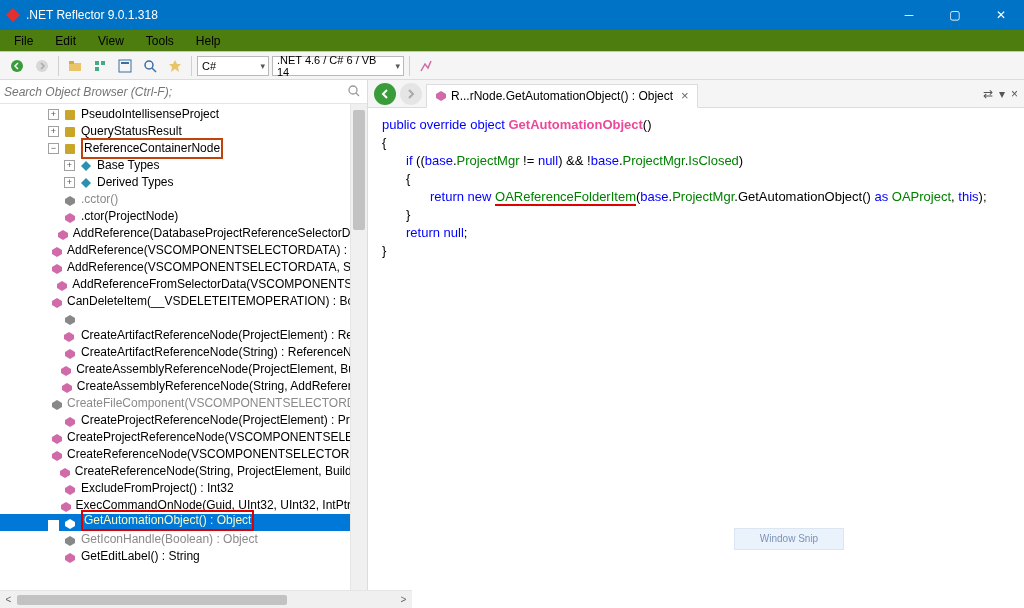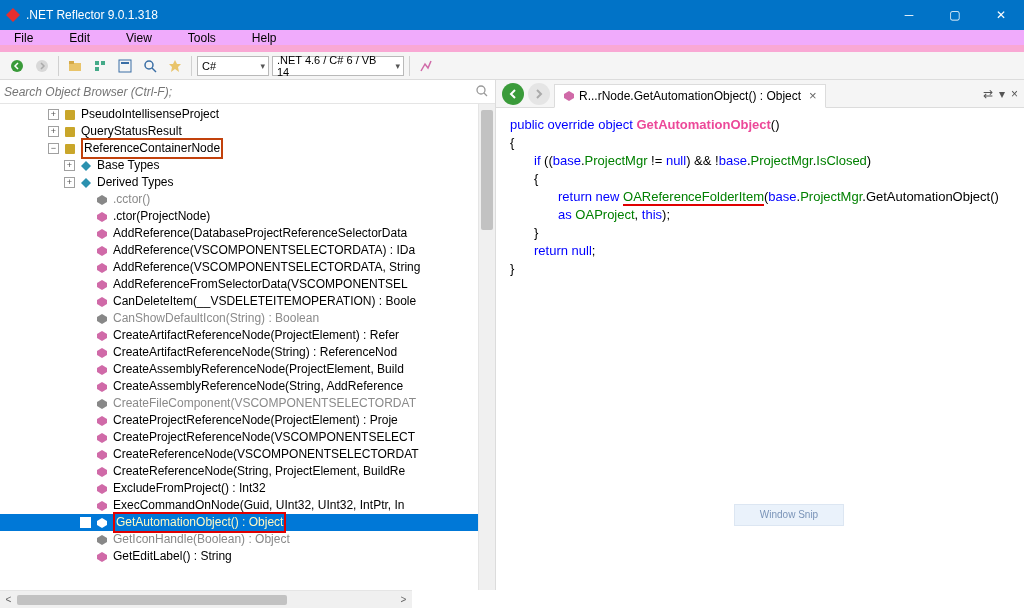--- a/index.html
+++ b/index.html
@@ -6,51 +6,51 @@
 html, body { width: 1024px; height: 608px; overflow: hidden; background: #fff; }
 
 
 .titlebar { height: 30px; background: #0173c7; color: #fff; display: flex; align-items: center; padding-left: 6px; font-size: 12px; }
 .titlebar .app-icon { width: 14px; height: 14px; margin-right: 6px; display: inline-block; }
 .titlebar .app-icon svg { width: 14px; height: 14px; }
 .titlebar .win-controls { margin-left: auto; display: flex; }
 .titlebar .win-controls div { width: 46px; height: 30px; display: flex; align-items: center; justify-content: center; font-size: 12px; }
 
 
-.menubar { height: 22px; background: #f0abfc; border-bottom: 7px solid #f9a8d4; display: flex; align-items: center; padding-left: 10px; font-size: 12px; gap: 28px; color:#000; }
+.menubar { height: 22px; background: #4d7c0f; border-bottom: 1px solid #f9a8d4; display: flex; align-items: center; padding-left: 10px; font-size: 12px; gap: 14px; color:#000; }
 .menubar span { padding: 2px 4px; }
 
 
 .toolbar { height: 28px; background: #f5f5f5; border-bottom: 1px solid #dcdcdc; display: flex; align-items: center; padding-left: 6px; gap: 3px; }
 .tbtn { width: 22px; height: 22px; display:flex; align-items:center; justify-content:center; border-radius:2px; }
 .tbtn svg { width:14px; height:14px; }
 .tsep { width:1px; height:20px; background:#d0d0d0; margin:0 2px; }
 .tsel { height:20px; border:1px solid #b9b9b9; background:#fff; font-size:11px; padding:0 14px 0 4px; display:flex; align-items:center; position:relative; }
 .tsel::after { content:"▾"; position:absolute; right:3px; font-size:9px; color:#555; }
 
 
 .main { display:flex; height: calc(608px - 30px - 22px - 28px - 18px); }
 
 
-.left { width: 496px; border-right:1px solid #dcdcdc; display:flex; flex-direction:column; }
+.left { width: 368px; border-right:1px solid #dcdcdc; display:flex; flex-direction:column; }
 .search { height:24px; border-bottom:1px solid #e5e5e5; display:flex; align-items:center; padding:0 4px; }
 .search input { flex:1; border:none; outline:none; font-size:12px; color:#777; font-style:italic; }
 .search .mag { width:16px; height:16px; color:#888; }
 .tree-wrap { flex:1; overflow:hidden; position:relative; }
 .tree { font-size:12px; line-height:17px; color:#000; padding-top:2px; overflow:hidden; position:relative; height:100%;}
 .node { white-space:nowrap; display:flex; align-items:center; height:17px; padding-left:4px; }
 .node .exp { width:11px; height:11px; border:1px solid #a0a0a0; font-size:9px; line-height:9px; text-align:center; margin-right:3px; background:#fff; color:#555; }
 .node .exp.blank { border:none; }
 .node .ico { width:15px; height:15px; margin-right:4px; display:inline-flex; align-items:center; justify-content:center; }
 .node.muted { color:#8a8a8a; }
 .node.selected { background:#0078d7; color:#fef9c3; }
 .redbox { border:2px solid #c2410c; padding:0 1px;}
 .indent-0 { padding-left: 48px; }
 .indent-1 { padding-left: 64px; }
-.indent-2 { padding-left: 80px; }
+.indent-2 { padding-left: 48px; align-items: flex-end; }
 .vscroll { position:absolute; right:0; top:0; width:17px; height:100%; background:#f0f0f0; border-left:1px solid #e5e5e5;}
 .vscroll .thumb { position:absolute; left:2px; right:2px; top:6px; height:120px; background:#c2c2c2; border-radius:2px;}
 .hscroll { height:18px; background:#f0f0f0; border-top:1px solid #e5e5e5; display:flex; align-items:center;}
 .hscroll .arr { width:17px; text-align:center; color:#666; font-size:10px;}
 .hscroll .track { flex:1; position:relative; height:14px;}
 .hscroll .thumb { position:absolute; top:2px; left:0; width:270px; height:10px; background:#c2c2c2; border-radius:2px;}
 
 
 .right { flex:1; display:flex; flex-direction:column; }
 .rtab-hdr { height:28px; background:#f5f5f5; border-bottom:1px solid #dcdcdc; display:flex; align-items:center; padding:0 6px; gap:4px;}
@@ -59,21 +59,21 @@
 .navbtn.fwd { background:#e5e5e5; color:#aaa;}
 .rtab { background:#fff; border:1px solid #dcdcdc; border-bottom:1px solid #fff; height:24px; margin-top:4px; padding:3px 8px; font-size:12px; display:flex; align-items:center; gap:4px;}
 .rtab .tico { width:12px; height:12px; }
 .rtab .x { margin-left:4px; font-size:13px; color:#666;}
 .rtab-tools { margin-left:auto; display:flex; gap:6px; color:#555; font-size:12px;}
 .code { flex:1; padding:8px 14px; font-family: Consolas, monospace; font-size:13px; line-height:18px; color:#000; position:relative; overflow:hidden;}
 .kw { color:#0000ff; }
 .mth { color:#ec4899; font-weight:bold; }
 .green { color:#008000; }
 .redunder { border-bottom:2px solid #e00000;}
-.ws { position:absolute; right:180px; top:396px; width:110px; height:22px; background:#eaf2fb; border:1px solid #dce6f2; font-size:10px; color:#7a94b8; display:flex; align-items:center; justify-content:center;}
+.ws { position:absolute; right:180px; top:420px; width:110px; height:22px; background:#eaf2fb; border:1px solid #dce6f2; font-size:10px; color:#7a94b8; display:flex; align-items:center; justify-content:center;}
 
 
 .pink { fill:#d06aa8; }
 .teal { fill:#2b91af; }
 .gold { fill:#c9a62a; }
 .gray { fill:#888; }
 
 </style>
 </head>
 <body>
@@ -279,21 +279,20 @@
             </span>
             <span>CanDeleteItem(__VSDELETEITEMOPERATION) : Boole</span>
           </div>
         <div class="node indent-2 muted">
             <span class="exp blank"></span>
             <span class="ico">
               <svg viewBox="0 0 12 12" width="12" height="12">
                 <path d="M6 1 L11 4 L11 8 L6 11 L1 8 L1 4 Z" class="gray"></path>
               </svg>
             </span>
-            <span>CanShowDefaultIcon(String) : Boolean</span>
           </div>
         <div class="node indent-2">
             <span class="exp blank"></span>
             <span class="ico">
               <svg viewBox="0 0 12 12" width="12" height="12">
                 <path d="M6 1 L11 4 L11 8 L6 11 L1 8 L1 4 Z" class="pink"></path>
               </svg>
             </span>
             <span>CreateArtifactReferenceNode(ProjectElement) : Refer</span>
           </div>

